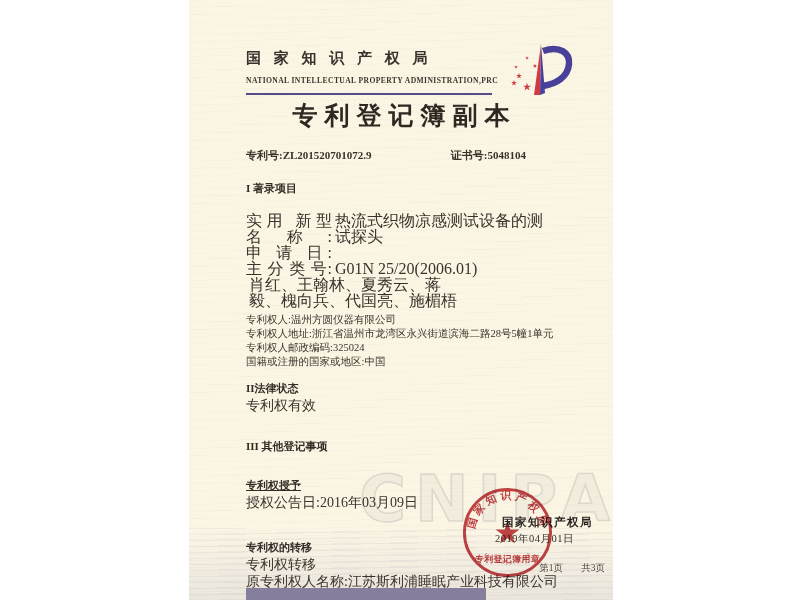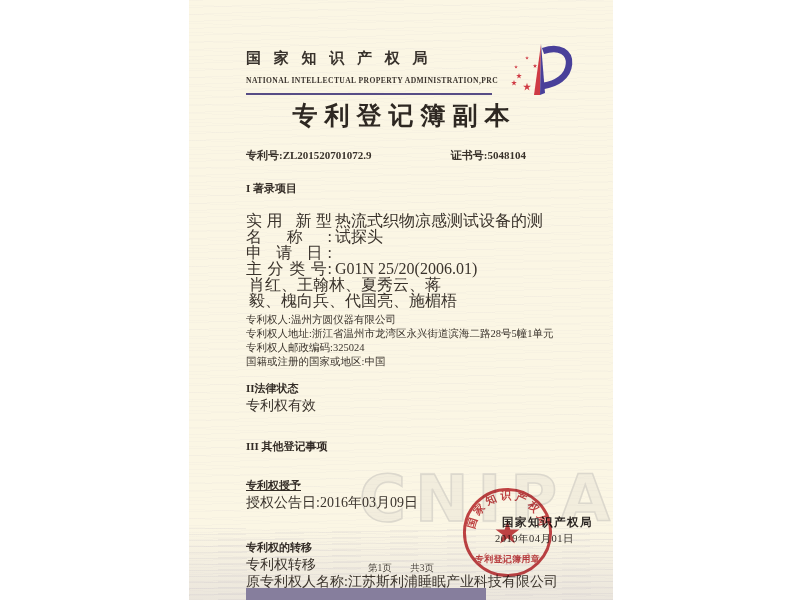--- a/index.html
+++ b/index.html
@@ -44,21 +44,21 @@
   .bib-row{display:flex;}
   .bib-label{display:inline-block;width:86px;flex:0 0 86px;text-align:justify;text-align-last:justify;}
   .bib-value{display:inline-block;width:220px;margin-left:3px;}
   .holder{margin-top:4px;font-size:10.5px;line-height:14px;}
   .holder div{white-space:nowrap;}
   .plain-line{font-size:14px;margin-top:2px;line-height:15px;white-space:nowrap;}
   .printed-authority{position:absolute;left:313px;top:515px;z-index:2;font-size:11.5px;font-weight:bold;letter-spacing:1.5px;color:#2a2522;white-space:nowrap;}
   .printed-date{position:absolute;left:306px;top:532px;z-index:2;font-size:10.5px;letter-spacing:0.5px;color:#35302b;white-space:nowrap;}
   .seal{position:absolute;left:272px;top:486px;width:93px;height:93px;z-index:4;mix-blend-mode:multiply;opacity:0.95;}
   .seal text{font-family:"Liberation Serif","DejaVu Serif",serif;}
-  .page-footer{position:absolute;left:0;right:0;top:562px;z-index:2;text-align:center;font-size:9.5px;color:#4a443e;}
+  .page-footer{position:absolute;left:0;right:0;top:562px;z-index:2;text-align:right;font-size:9.5px;color:#4a443e;}
   .page-footer span{margin:0 8px;}
   .bottom-bar{position:absolute;left:57px;top:588px;width:240px;height:12px;background:#867e9d;z-index:2;}
 </style>
 </head>
 <body>
 
 <div class="page">
 
   <div class="watermark">CNIPA</div>
 

